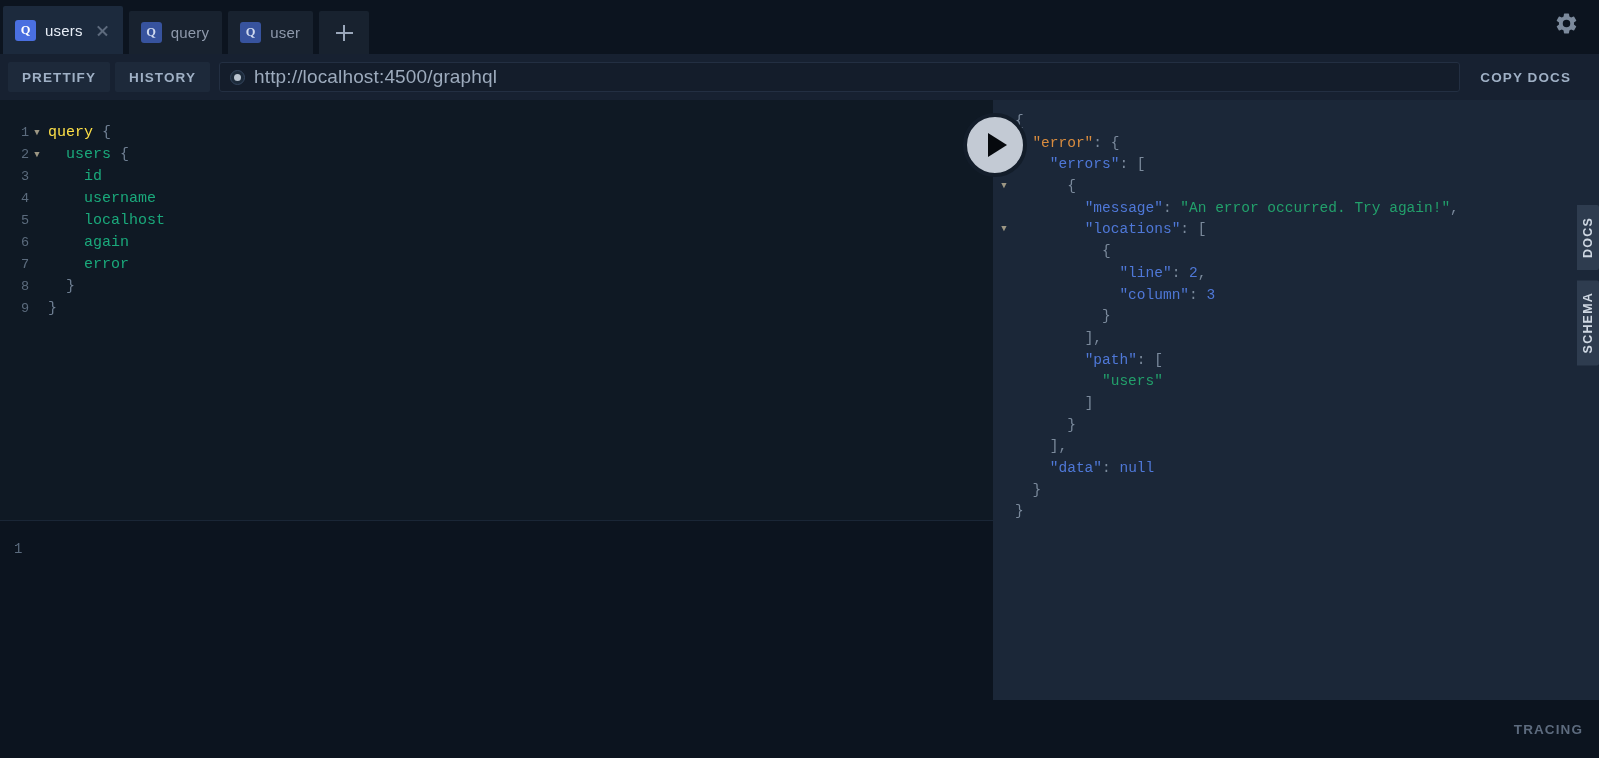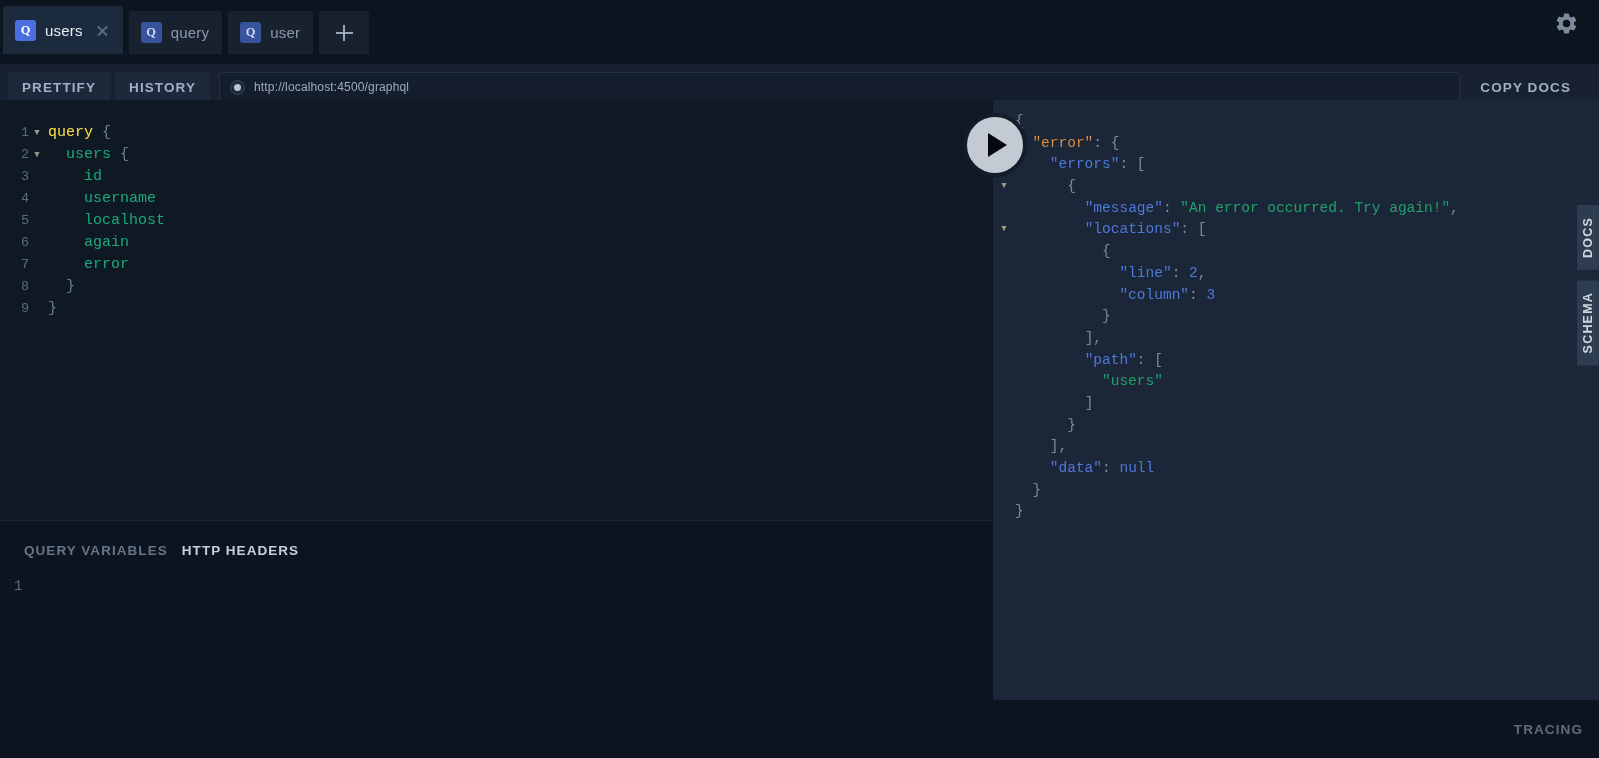--- a/index.html
+++ b/index.html
@@ -56,21 +56,21 @@
   }
   .tab-add:before { left: 17px; top: 21px; width: 17px; height: 2px; }
   .tab-add:after  { left: 24px; top: 14px; width: 2px; height: 16px; }
   .gear {
     position: absolute; right: 20px; top: 11px; width: 25px; height: 25px;
     cursor: pointer;
   }
 
   
   .toolbar {
-    position: absolute; left: 0; top: 64px; width: 1599px; height: 46px;
+    position: absolute; left: 0; top: 54px; width: 1599px; height: 46px;
     background: #172131; display: flex; align-items: center; padding: 0 8px;
   }
   .tbtn {
     height: 30px; padding: 0 14px; display: flex; align-items: center;
     background: #1d293a; border-radius: 2px; margin-right: 5px;
     font-size: 13.5px; font-weight: bold; letter-spacing: 1.1px;
     color: #9fb0c5; cursor: pointer; white-space: nowrap;
   }
   .urlbar {
     flex: 1; height: 30px; margin: 0 6px 0 4px; background: #141d2b;
@@ -79,21 +79,21 @@
     border: 1px solid #232f42;
   }
   .dot-ring {
     width: 15px; height: 15px; border-radius: 50%;
     background: #1c2a3a; border: 1px solid #33445c;
     display: flex; align-items: center; justify-content: center;
     margin-right: 9px; flex: none;
   }
   .dot-ring i { width: 7px; height: 7px; border-radius: 50%; background: #b9c3cf; display: block; }
   .url-text {
-    font-size: 12px; color: #9dabbd; letter-spacing: .15px;
+    font-size: 19px; color: #9dabbd; letter-spacing: .15px;
     font-family: "Liberation Sans", sans-serif;
   }
   .copycurl {
     height: 30px; padding: 0 14px; display: flex; align-items: center;
     font-size: 13.5px; font-weight: bold; letter-spacing: 1.1px;
     color: #9fb0c5; cursor: pointer; margin-right: 6px; white-space: nowrap;
   }
 
   
   .editor-pane {
@@ -246,24 +246,20 @@
         <div class="cline"><span class="gutter">4</span><span class="fold"></span><span class="ctext"><span>    </span><span class="fld">username</span></span></div>
         <div class="cline"><span class="gutter">5</span><span class="fold"></span><span class="ctext"><span>    </span><span class="fld">localhost</span></span></div>
         <div class="cline"><span class="gutter">6</span><span class="fold"></span><span class="ctext"><span>    </span><span class="fld">again</span></span></div>
         <div class="cline"><span class="gutter">7</span><span class="fold"></span><span class="ctext"><span>    </span><span class="fld">error</span></span></div>
         <div class="cline"><span class="gutter">8</span><span class="fold"></span><span class="ctext"><span>  </span><span class="pnc">}</span></span></div>
         <div class="cline"><span class="gutter">9</span><span class="fold"></span><span class="ctext"><span class="pnc">}</span></span></div>
       </div>
   </div>
 
   <div class="varpane">
-    <div class="vartabs" id="var-tabs">
-        <div class="vartab">QUERY VARIABLES</div>
-        <div class="vartab active">HTTP HEADERS</div>
-      </div>
     <div class="var-code">
       <span>1</span>
     </div>
   </div>
 
   <div class="resp-pane">
     <div class="resp-code" id="resp-code">
         <div class="rline"><span class="rfold">▼</span><span class="rtext"><span class="jpnc">{</span></span></div>
         <div class="rline"><span class="rfold">▼</span><span class="rtext"><span>  </span><span class="jkey-o">"error"</span><span class="jpnc">: {</span></span></div>
         <div class="rline"><span class="rfold">▼</span><span class="rtext"><span>    </span><span class="jkey">"errors"</span><span class="jpnc">: [</span></span></div>

